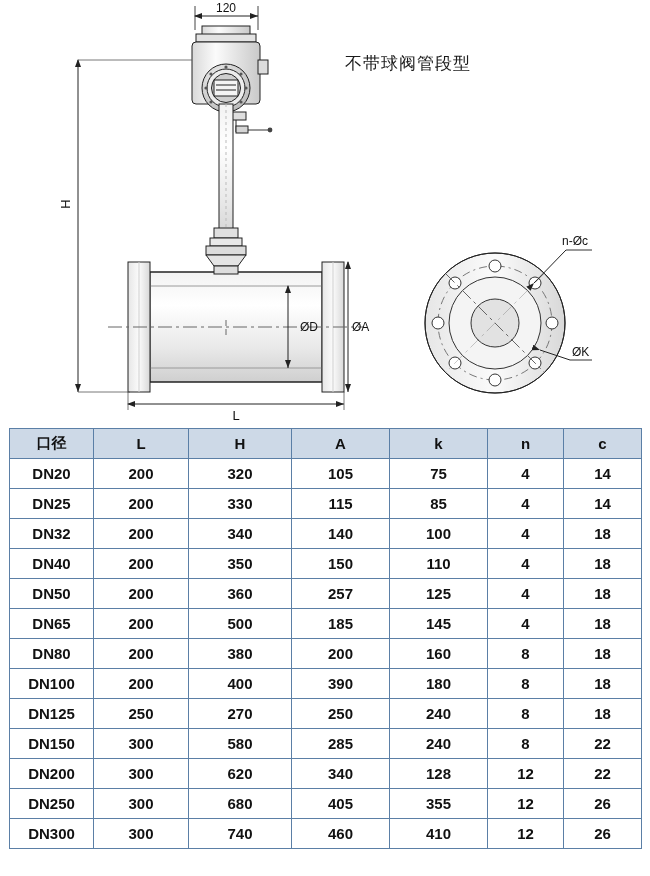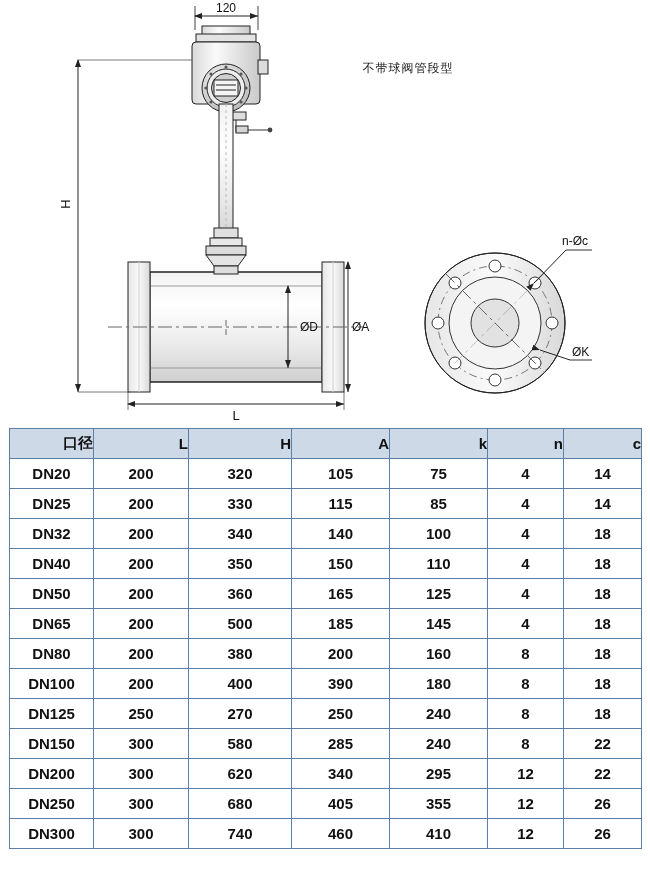--- a/index.html
+++ b/index.html
@@ -17,24 +17,24 @@
   #drawing {
     position: relative;
     width: 600px;
     height: 428px;
   }
   #drawing svg { display: block; }
 
   .diag-title {
     position: absolute;
     left: 298px;
-    top: 60px;
+    top: 52px;
     width: 220px;
     text-align: center;
-    font-size: 12px;
+    font-size: 17px;
     color: #1a1a1a;
     line-height: 1.45;
     letter-spacing: 1px;
   }
 
   
   #spec-table {
     border-collapse: collapse;
     width: 632px;
     margin: 0 9px;
@@ -45,21 +45,20 @@
     height: 30px;
     text-align: center;
     font-size: 15px;
     font-weight: bold;
     color: #111;
     padding: 0;
   }
   #spec-table thead th {
     background: #cdd9e7;
     font-size: 15px;
-    text-align: right;
   }
   #spec-table tbody td { background: #ffffff; }
   #spec-table col.c0 { width: 84px; }
   #spec-table col.c1 { width: 95px; }
   #spec-table col.c2 { width: 103px; }
   #spec-table col.c3 { width: 98px; }
   #spec-table col.c4 { width: 98px; }
   #spec-table col.c5 { width: 76px; }
   #spec-table col.c6 { width: 78px; }
 </style>
@@ -277,21 +276,21 @@
       <td>350</td>
       <td>150</td>
       <td>110</td>
       <td>4</td>
       <td>18</td>
     </tr>
     <tr>
       <td>DN50</td>
       <td>200</td>
       <td>360</td>
-      <td>165</td>
+      <td>257</td>
       <td>125</td>
       <td>4</td>
       <td>18</td>
     </tr>
     <tr>
       <td>DN65</td>
       <td>200</td>
       <td>500</td>
       <td>185</td>
       <td>145</td>
@@ -332,21 +331,21 @@
       <td>285</td>
       <td>240</td>
       <td>8</td>
       <td>22</td>
     </tr>
     <tr>
       <td>DN200</td>
       <td>300</td>
       <td>620</td>
       <td>340</td>
-      <td>295</td>
+      <td>128</td>
       <td>12</td>
       <td>22</td>
     </tr>
     <tr>
       <td>DN250</td>
       <td>300</td>
       <td>680</td>
       <td>405</td>
       <td>355</td>
       <td>12</td>

